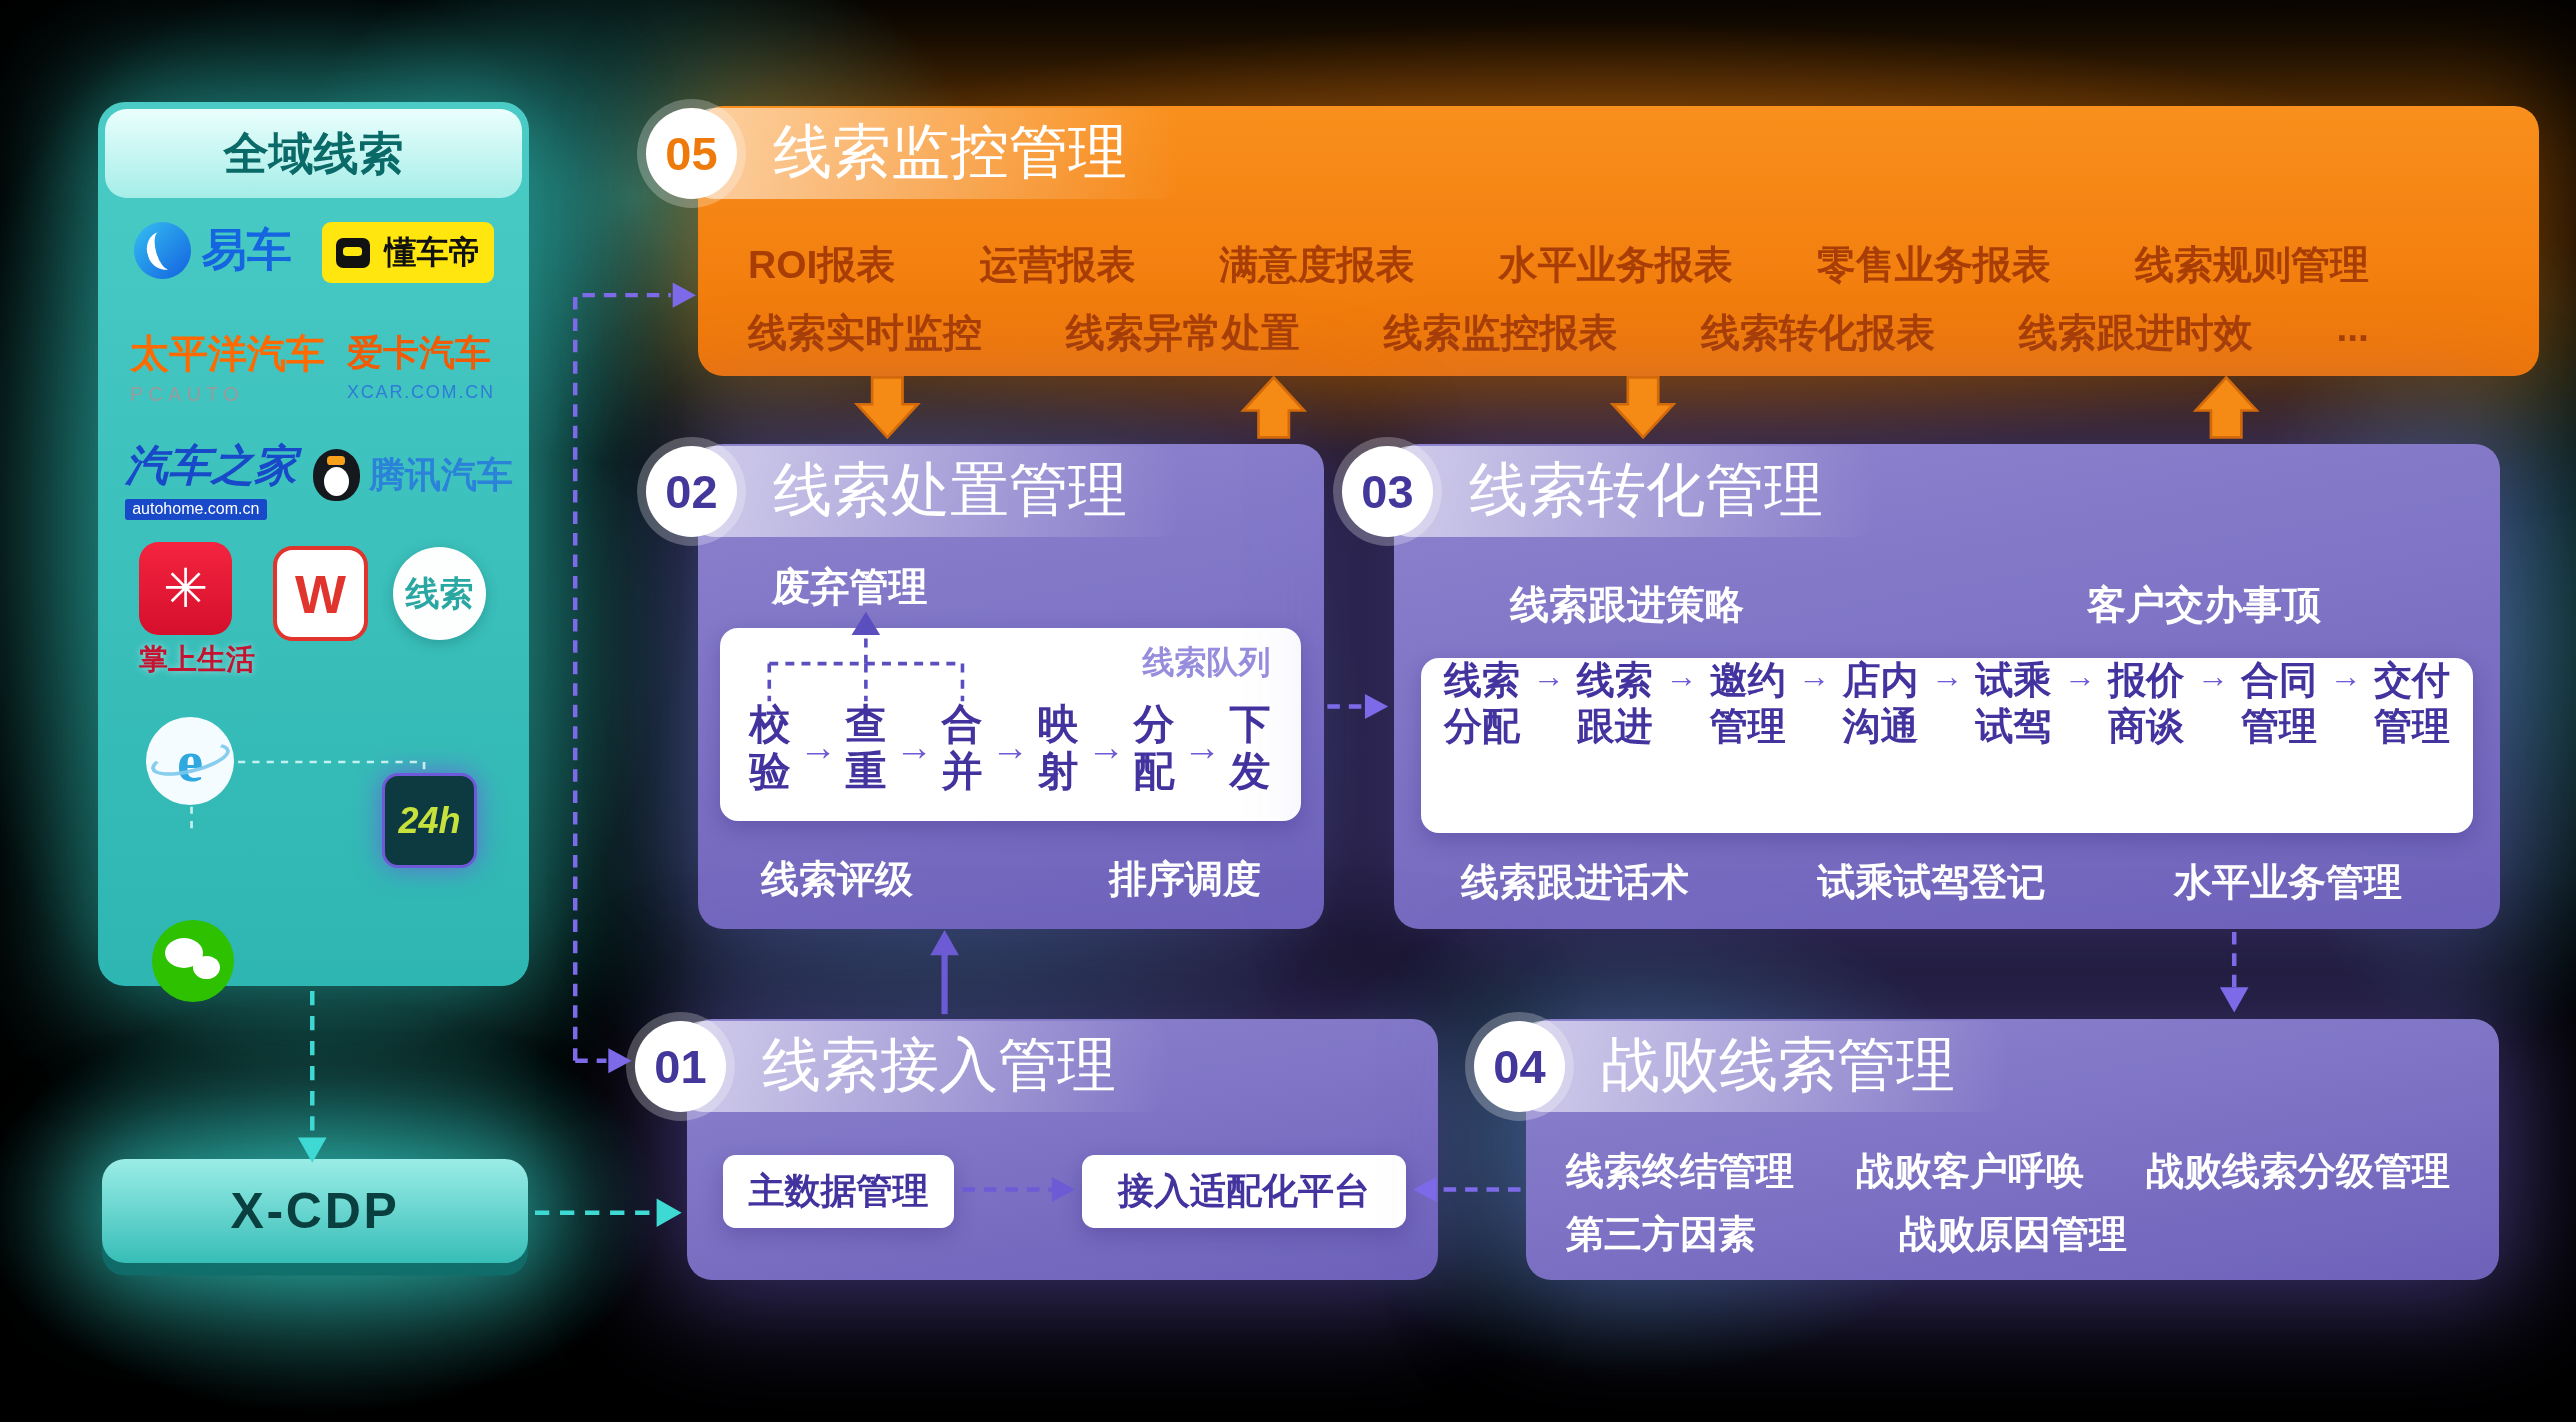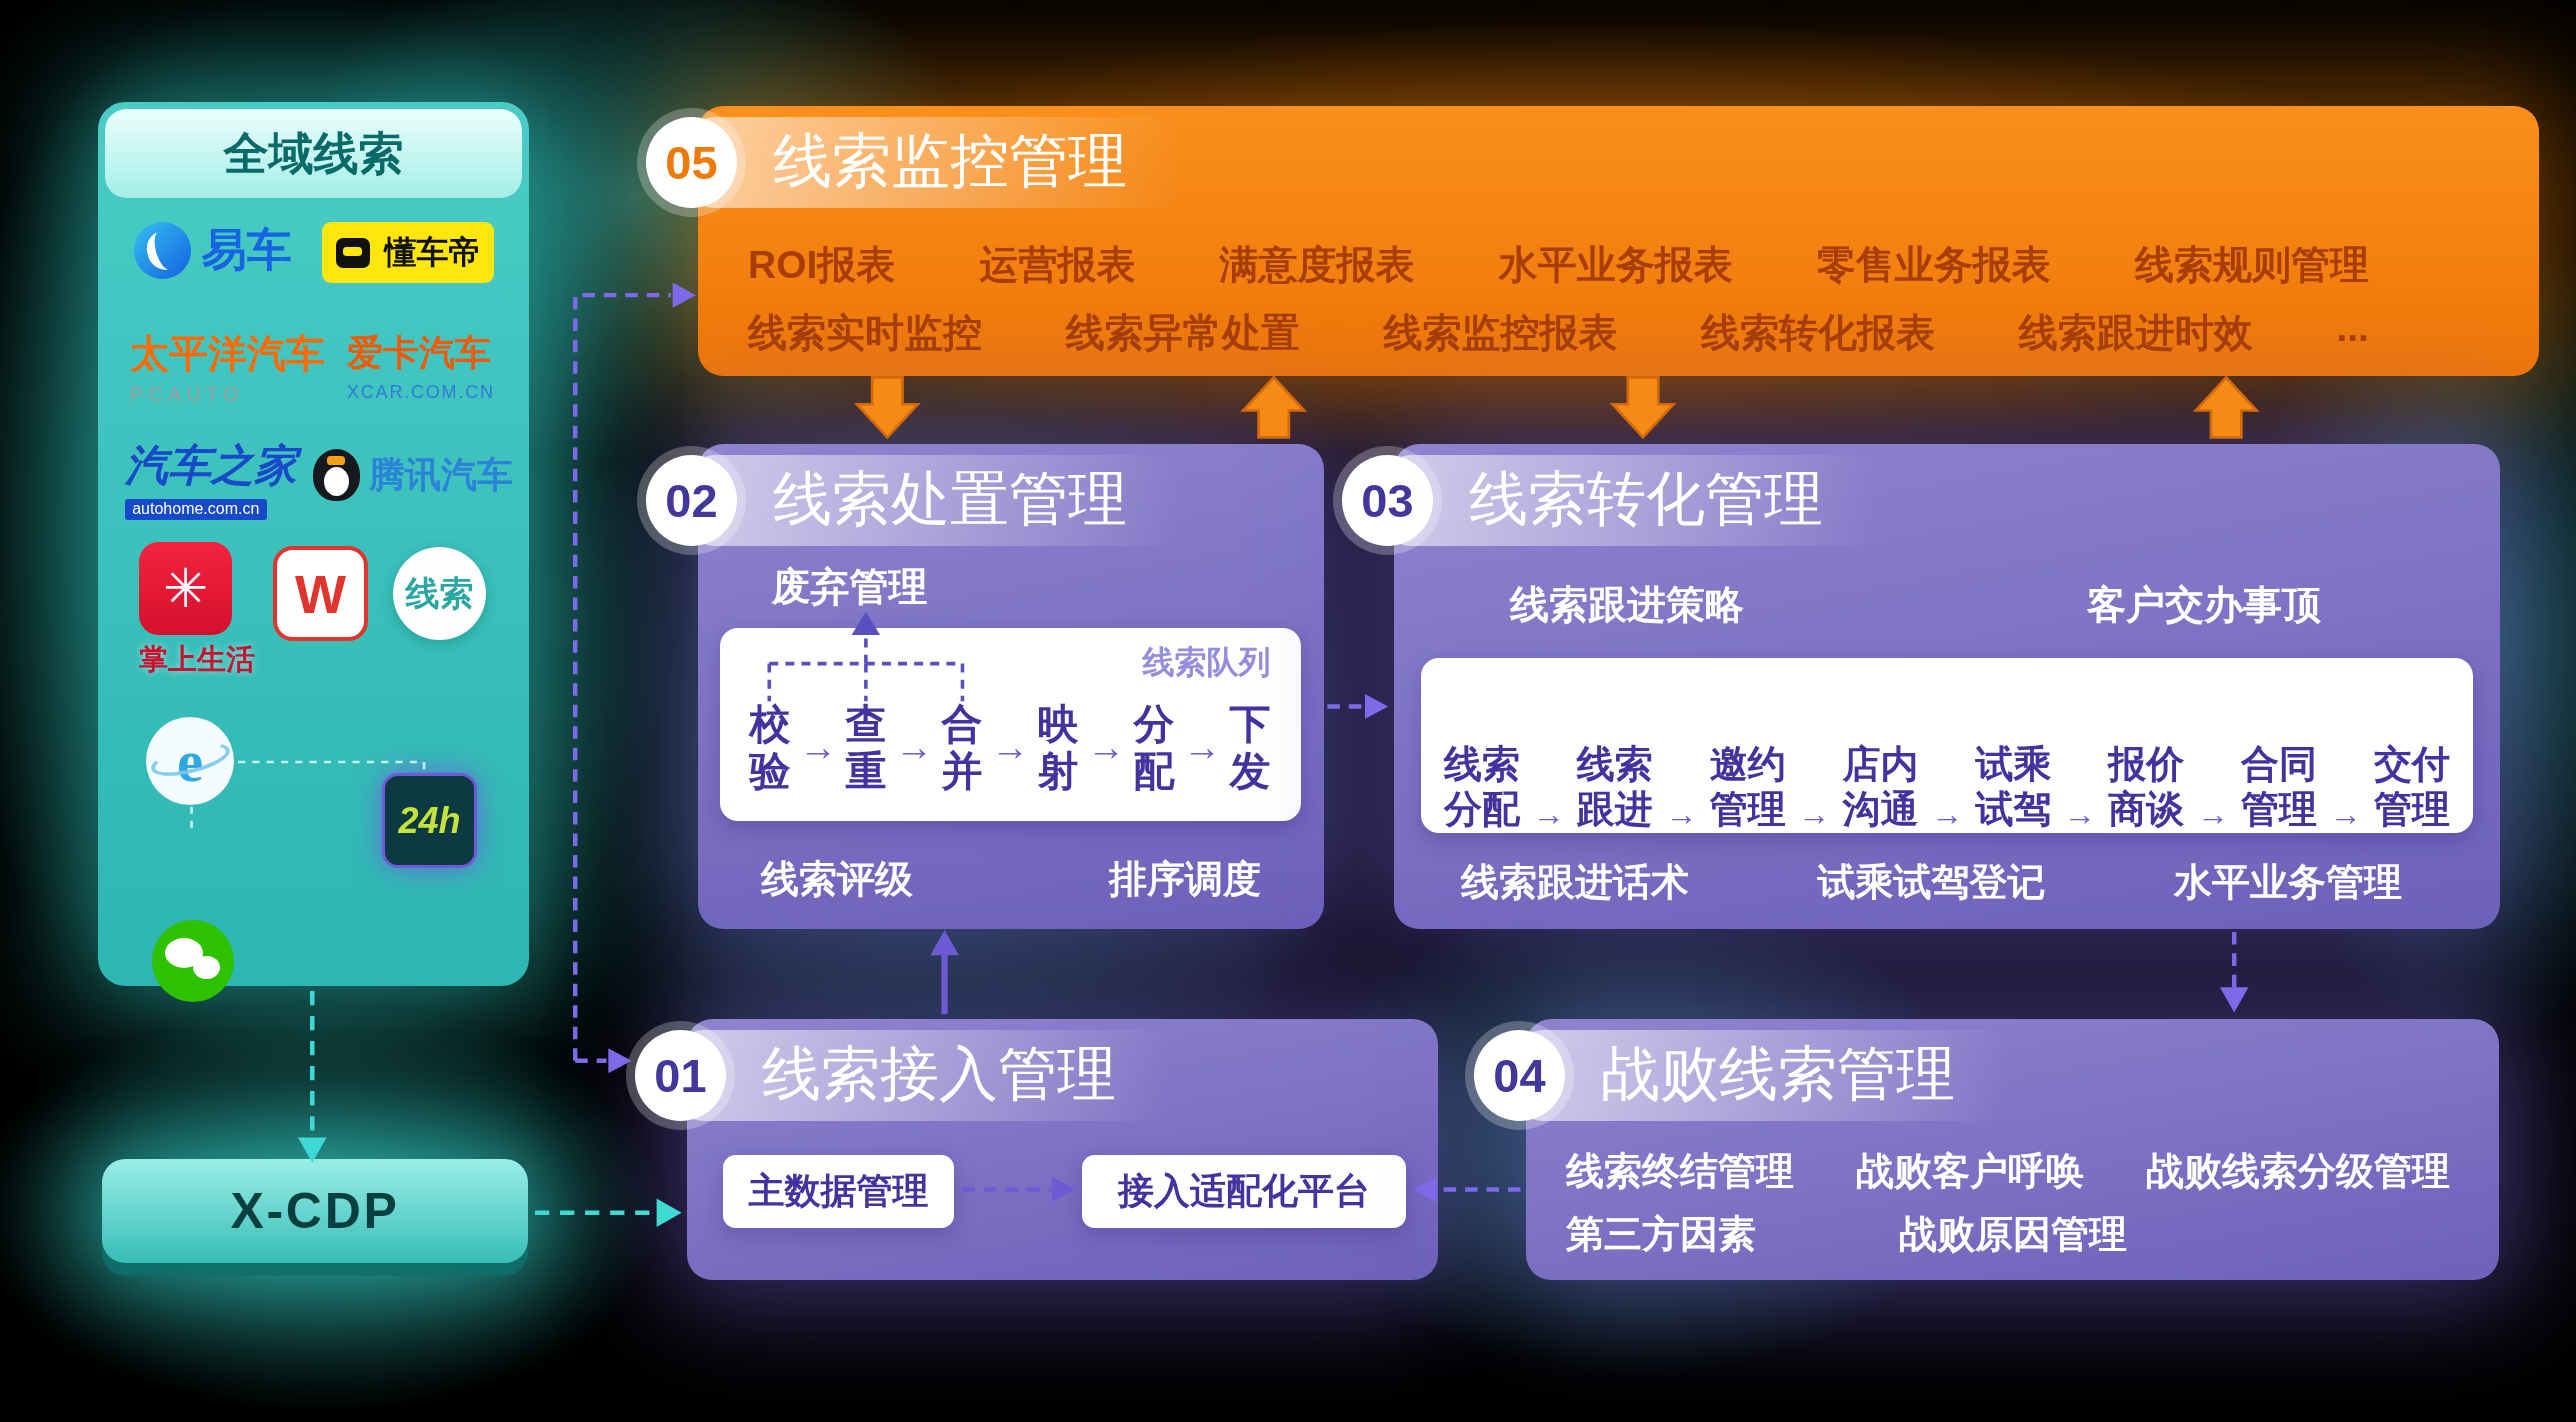--- a/index.html
+++ b/index.html
@@ -88,21 +88,21 @@
   .pbox {
     position:absolute; border-radius:25px;
     background:linear-gradient(170deg,#8D83CE 0%, #6D61BA 100%);
     box-shadow:0 0 107px 22.4px rgba(118,100,215,0.5); z-index:2;
   }
   #box-dispose { left:698px;  top:444px;  width:626px;  height:485px; }
   #box-convert { left:1394px; top:444px;  width:1106px; height:485px; }
   #box-access  { left:687px;  top:1019px; width:751px;  height:261px; }
   #box-defeat  { left:1526px; top:1019px; width:973px; height:261px; }
 
-  .box-header { position:absolute; top:1.8px; left:-52px; display:flex; align-items:flex-end; height:91px; z-index:3;margin-top:9px; }
+  .box-header { position:absolute; top:1.8px; left:-52px; display:flex; align-items:flex-end; height:91px; z-index:3; }
   .badge {
     width:91px; height:91px; border-radius:50%; background:#fff;
     display:flex; align-items:center; justify-content:center;
     font-size:47px; font-weight:bold; z-index:2;
     box-shadow:0 0 0 9px rgba(255,255,255,0.25);
   }
   .banner .badge { color:#EE7A0C; }
   .pbox .badge { color:#43379B; }
   .pill {
     height:91px; display:flex; align-items:center; margin-left:-46px;
@@ -119,21 +119,21 @@
   .whitebox { position:absolute; background:#fff; border-radius:18px; box-shadow:0 7.2px 21.5px rgba(40,25,110,0.25); }
   #dispose-whitebox { left:21.5px; top:184px; width:581px; height:193px;padding-left:15px; }
   #queue-label { position:absolute; right:30px; top:12.5px; font-size:32px; font-weight:bold; color:#978DDD; }
   #dispose-flow { position:absolute; left:27px; right:27px; top:59px; bottom:12.5px; display:flex; align-items:center; justify-content:space-between; }
   .vstack2 { display:inline-block; width:47px; line-height:1.15; text-align:center; word-break:break-all; font-size:41px; font-weight:bold; color:#43339E; }
   .flow-arrow { font-size:38px; font-weight:bold; color:#6C5BD4; }
   #dispose-bottom { position:absolute; left:63px; right:63px; top:410px; display:flex; justify-content:space-between; font-size:38px; font-weight:bold; color:#fff; }
 
   #convert-top { position:absolute; left:116px; right:179px; top:134px; display:flex; justify-content:space-between; font-size:39px; font-weight:bold; color:#fff; }
   #convert-whitebox { left:27px; top:214px; width:1052px; height:175px; }
-  #convert-flow { position:absolute; left:21.5px; right:21.5px; top:0; bottom:0; display:flex; align-items:flex-end; justify-content:space-between; }
+  #convert-flow { position:absolute; left:21.5px; right:21.5px; top:0; bottom:0; display:flex; align-items:flex-start; justify-content:space-between; }
   .vstack4 { display:inline-block; width:79px; line-height:1.2; text-align:center; word-break:break-all; font-size:38px; font-weight:bold; color:#43339E; }
   .flow-arrow-sm { font-size:32px; font-weight:bold; color:#6C5BD4; }
   #convert-bottom { position:absolute; left:67px; right:98px; top:413px; display:flex; justify-content:space-between; font-size:38px; font-weight:bold; color:#fff; }
 
   .access-item { display:flex; align-items:center; justify-content:center; font-size:36px; font-weight:bold; color:#43339E; border-radius:12.5px; }
   #access-item-1 { left:36px;  top:136px; width:231px; height:73px; }
   #access-item-2 { left:395px; top:136px; width:324px; height:73px; }
 
   #defeat-row1 { position:absolute; left:40px; right:49px; top:127px; display:flex; justify-content:space-between; font-size:38px; font-weight:bold; color:#fff; }
   #defeat-row2 { position:absolute; left:40px; top:190px; display:flex; gap:143px; font-size:38px; font-weight:bold; color:#fff; }

